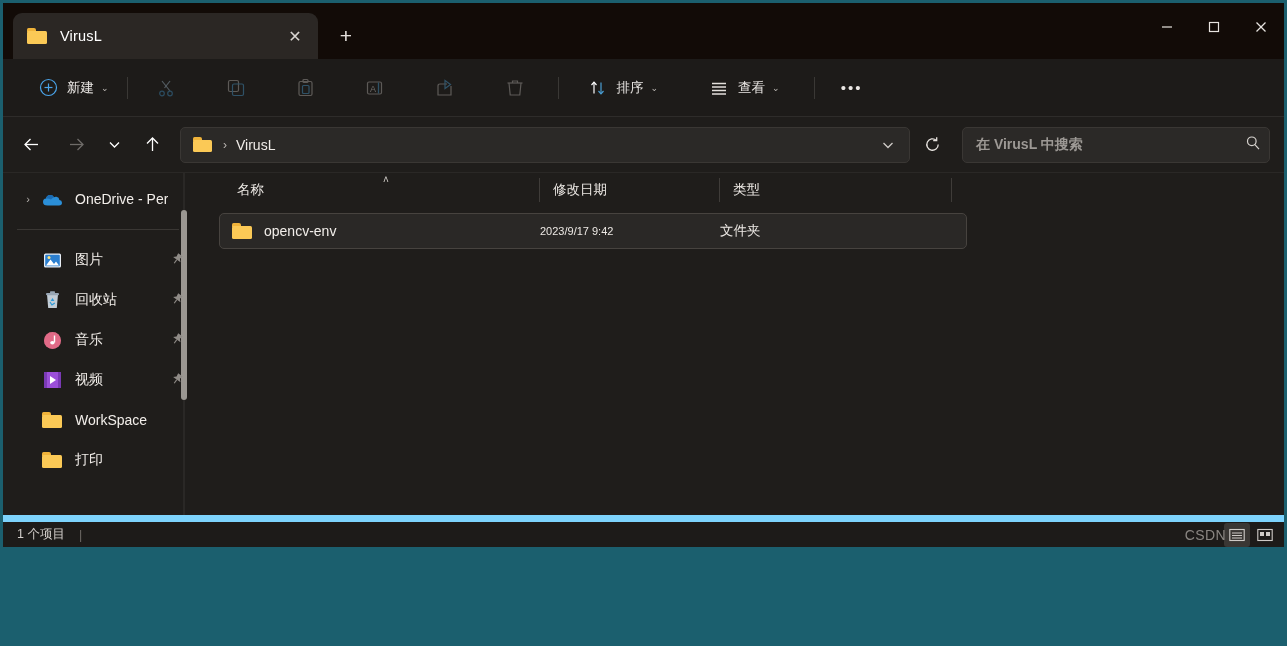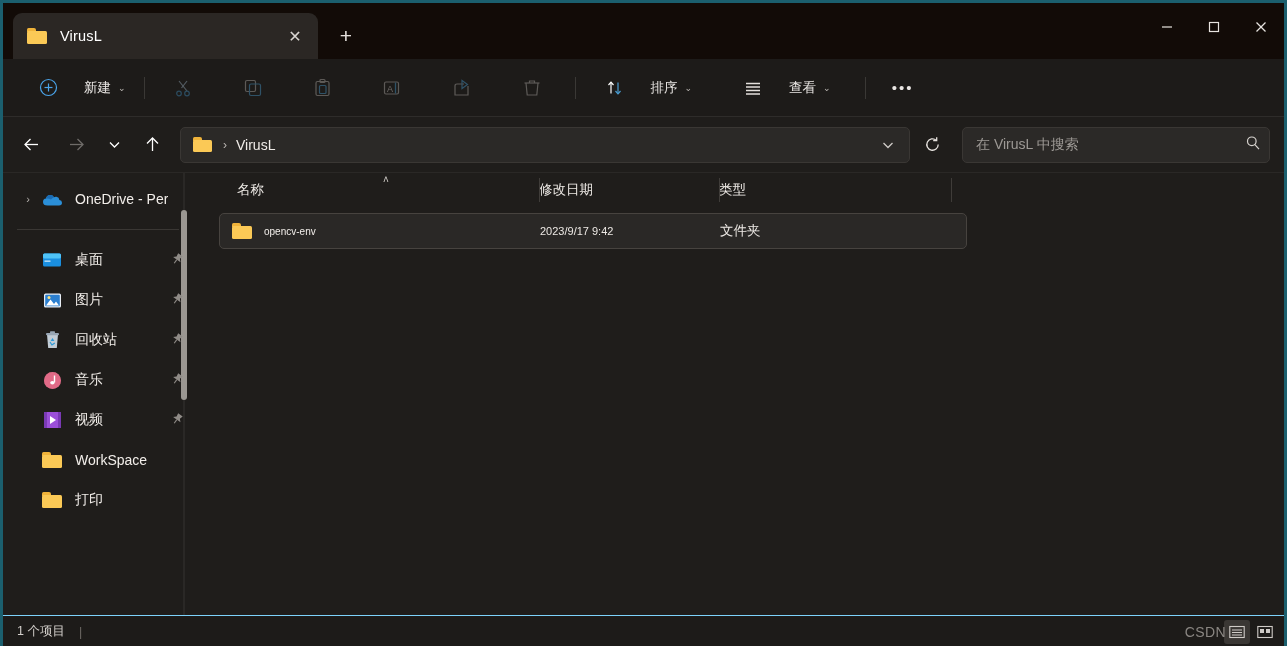--- a/index.html
+++ b/index.html
@@ -16,21 +16,21 @@
   #desktop {
     position: absolute;
     inset: 0;
     background: #1b5f6e;
   }
 
   
   #window {
     position: absolute;
     left: 3px; top: 3px;
-    width: 1281px; height: 644px;
+    width: 1281px; height: 544px;
     background: #15803d;
     overflow: hidden;
     display: flex;
     flex-direction: column;
   }
 
   
   .titlebar {
     position: relative;
     height: 56px;
@@ -115,21 +115,21 @@
     width: 30px; height: 30px;
     display: flex; align-items: center; justify-content: center;
     border-radius: 5px;
   }
   .cb-icon.dim { opacity: .42; }
   .cb-sep {
     width: 1px; height: 22px;
     background: #3a3835;
     margin: 0 10px;
   }
-  .cb-label { margin: 0 3px 0 21px; }
+  .cb-label { margin: 0 3px 0 4px; }
   .chev { font-size: 9px; color: #bdb9b5; margin-left: 4px; }
   .cb-dots { letter-spacing: 2px; font-size: 15px; color: #e9e6e3; }
 
   
   .addrrow {
     flex: 0 0 56px;
     height: 56px;
     background: #1f1d1b;
     display: flex;
     align-items: center;
@@ -170,20 +170,21 @@
   .searchbox {
     width: 308px;
     height: 36px;
     margin-left: 12px;
     background: #2b2927;
     border: 1px solid #3a3734;
     border-radius: 5px;
     display: flex;
     align-items: center;
     padding: 0 8px 0 13px;
+    font-weight: bold;
   }
   .search-ph { flex: 1; color: #9d9995; font-size: 14px; }
   .search-ico { color: #d7d3cf; }
 
   
   .bodyrow { flex: 1; display: flex; min-height: 0; }
 
   .sidebar {
     width: 198px;
     flex: 0 0 198px;
@@ -262,20 +263,21 @@
     position: relative;
     flex: 0 0 34px;
   }
   .col {
     color: #ece8e4;
     font-size: 13.5px;
     position: relative;
     height: 34px;
     display: flex;
     align-items: center;
+    padding-left: 14px;
   }
   .col::before {
     content: "";
     position: absolute;
     left: 0; top: 5px;
     width: 1px; height: 24px;
     background: #3f3c39;
   }
   .col.first { padding-left: 18px; }
   .col.first::before { display: none; }
@@ -303,31 +305,31 @@
     border: 1px solid #47433f;
     border-radius: 5px;
   }
   .f-name {
     width: 320px;
     display: flex;
     align-items: center;
     padding-left: 12px;
   }
   .f-folder { width: 20px; height: 16px; position: relative; flex:0 0 20px; }
-  .f-nametext { color: #f2eeea; font-size: 10px; margin-left: 12px; text-align: right; }
+  .f-nametext { color: #f2eeea; font-size: 14px; margin-left: 12px; text-align: right; }
   .f-date { width: 180px; color: #ece8e4; font-size: 11px; }
   .f-type { width: 148px; color: #ece8e4; font-size: 13.5px; }
   .f-size { color: #ece8e4; font-size: 13.5px; }
 
   
   .statusbar {
     flex: 0 0 32px;
     height: 32px;
     background: #1d1b19;
-    border-top: 1px solid #7dd3fc;
+    border-top: 7px solid #7dd3fc;
     display: flex;
     align-items: center;
     padding: 0 8px 0 14px;
     position: relative;
   }
   .st-text { color: #d3cfcb; font-size: 12.5px; }
   .st-bar { color: #6d6965; font-size: 12.5px; margin-left: 14px; }
   .st-right {
     position: absolute;
     right: 6px; top: 0; bottom: 0;
@@ -584,37 +586,20 @@
           <svg width="21" height="15" viewBox="0 0 21 15">
             <path d="M5.5 13.5 Q1 13.5 1 10 Q1 7 4 6.6 Q4.6 3 8.2 3 Q11 3 12 5.2 Q13 4.5 14.5 4.8 Q17.2 5.3 17.4 8 Q20 8.3 20 10.8 Q20 13.5 17 13.5 Z" fill="#2b8fd8"></path>
             <path d="M4 6.6 Q4.6 3 8.2 3 Q11 3 12 5.2 Q10 5.8 9 7.6 Q6.5 6.2 4 6.6 Z" fill="#1a6cb5"></path>
           </svg>
         </span>
         <span class="sb-label">OneDrive - Per</span>
       </div>
 
       <div class="sb-divider"></div>
 
-      <div class="sb-item">
-        <span class="sb-exp"></span>
-        <span class="sb-ico">
-          <svg width="20" height="16" viewBox="0 0 20 16">
-            <rect x="1" y="1.5" width="18" height="13" rx="1.5" fill="#1a8fe0"></rect>
-            <rect x="1" y="1.5" width="18" height="5" rx="1.5" fill="#4fc3f7"></rect>
-            <rect x="2.5" y="8.5" width="6" height="1.3" fill="#ffffff" opacity=".8"></rect>
-          </svg>
-        </span>
-        <span class="sb-label">桌面</span>
-        <span class="sb-pin">
-          <svg width="13" height="13" viewBox="0 0 13 13">
-              <path d="M4 1.5 L9.5 1.5 L8.5 5 L11 7.5 L2 7.5 L4.5 5 Z" fill="#8f8b87"></path>
-              <line x1="6.5" y1="7.5" x2="6.5" y2="12" stroke="#8f8b87" stroke-width="1.1"></line>
-            </svg>
-        </span>
-      </div>
 
 
 
       <div class="sb-item">
         <span class="sb-exp"></span>
         <span class="sb-ico">
           <svg width="19" height="17" viewBox="0 0 19 17">
             <rect x="1" y="1.5" width="17" height="14" rx="1.5" fill="#e8eef5"></rect>
             <rect x="2.2" y="2.7" width="14.6" height="11.6" rx="1" fill="#2b7fd0"></rect>
             <path d="M3 13.5 L7.5 7.5 L11 12 L13 9.5 L16 13.5 Z" fill="#ffffff"></path>

